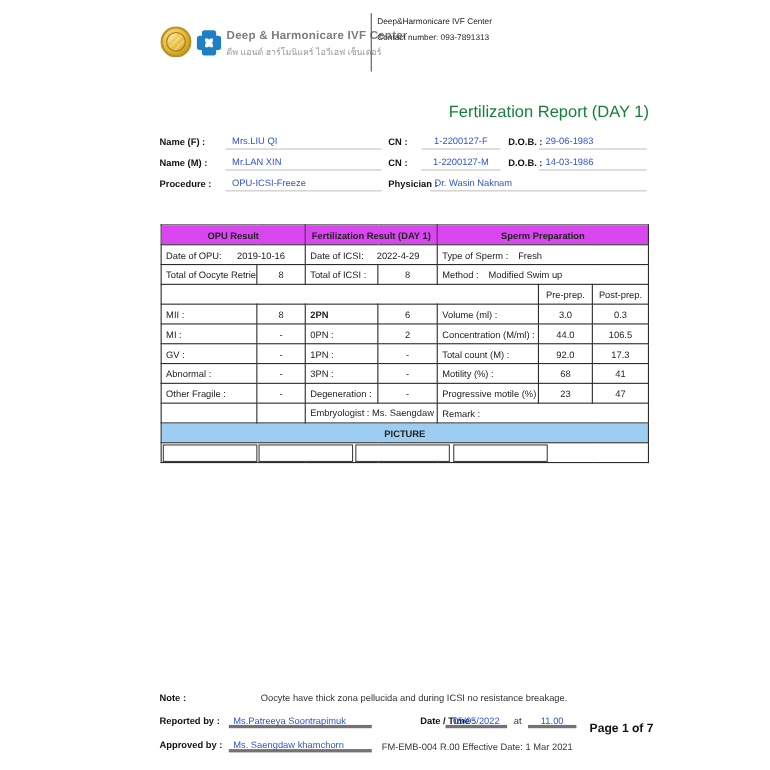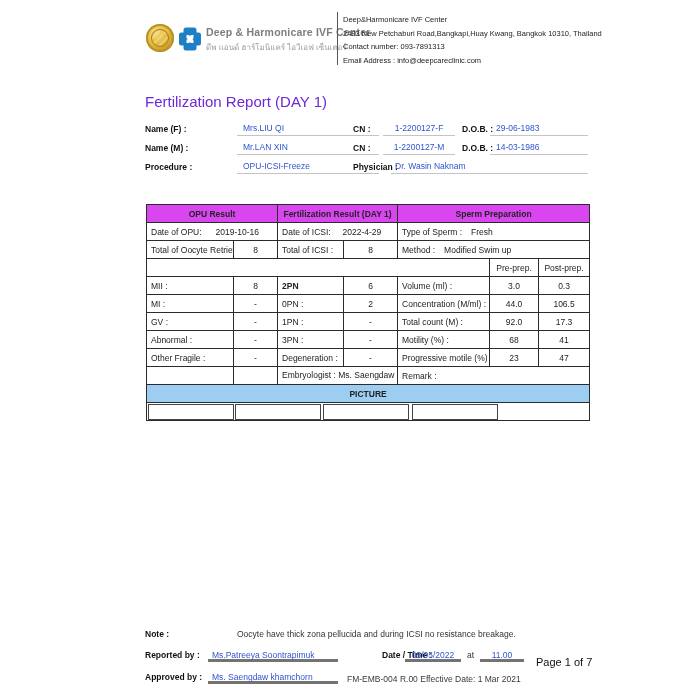--- a/index.html
+++ b/index.html
@@ -14,28 +14,28 @@
     border:1px solid #a87c12; background:repeating-linear-gradient(135deg, rgba(255,255,255,0.25) 0 2px, rgba(0,0,0,0) 2px 5px); }
   .logo-clover { position:absolute; left:178px; top:27px; width:24px; height:24px; }
   .brand-text { position:absolute; left:206px; top:26px; width:130px; }
   .brand-name { font-size:10.5px; font-weight:700; color:#7d7d7d; letter-spacing:0.2px; white-space:nowrap; }
   .brand-thai { font-size:8px; color:#999; margin-top:3px; white-space:nowrap; }
   .header-vline { position:absolute; left:337px; top:12px; width:1px; height:53px; background:#555; }
   .contact-block { position:absolute; left:343px; top:13px; width:240px; }
   .contact-line { font-size:7.5px; color:#222; line-height:13.5px; white-space:nowrap; }
 
   
-  .title { position:absolute; left:145px; top:93px; width:445px; text-align:left; font-size:15px; font-weight:500; color:#6d28d9; }
+  .title { position:absolute; left:145px; top:93px; width:445px; text-align:right; font-size:15px; font-weight:500; color:#15803d; }
 
   
   .p-row { position:absolute; left:145px; width:445px; height:17px; font-size:8.5px; }
   .p-row .lbl { position:absolute; top:3px; font-weight:700; color:#111; white-space:nowrap; }
   .p-row .val { position:absolute; top:0; height:15px; line-height:15px; color:#2f55cf; border-bottom:1px solid #c4c4c4; white-space:nowrap; }
   .row1 { top:121px; } .row2 { top:140px; } .row3 { top:159px; }
-  .val.name-v  { left:60px;  width:142px; padding-left:6px;margin-left:32px; }
+  .val.name-v  { left:60px;  width:142px; padding-left:6px; }
   .p-row .cn-l  { left:208px; }
   .val.cn-v    { left:238px; width:72px;  text-align:center; }
   .p-row .dob-l { left:317px; }
   .val.dob-v   { left:345px; width:98px;  padding-left:6px; }
   .p-row .phy-l { left:208px; }
   .val.phy-v   { left:246px; width:197px; padding-left:4px; }
 
   
   table.rep { position:absolute; left:146px; top:204px; width:443px; border-collapse:collapse; table-layout:fixed; font-size:8.5px; }
   table.rep td { border:1px solid #2b2b2b; height:18px; padding:0 4px; color:#222; vertical-align:middle; overflow:hidden; white-space:nowrap; }
@@ -65,21 +65,21 @@
   .f-row .flbl { position:absolute; top:2px; font-weight:700; color:#111; white-space:nowrap; }
   .f-row .ftext { position:absolute; top:2px; color:#333; white-space:nowrap; }
   .f-row .fval { position:absolute; top:0; height:14px; line-height:14px; color:#2f55cf; border-bottom:3px solid #737373; white-space:nowrap; }
   .note-row { top:627px; } .rep-row { top:648px; } .app-row { top:670px; }
   .fval.by-v   { left:63px;  width:130px; padding-left:4px; }
   .rep-row .dt-l { left:196px;margin-left:41px; }
   .fval.date-v { left:260px; width:56px; text-align:center; }
   .rep-row .at-l { left:322px; font-weight:400; color:#333; }
   .fval.time-v { left:335px; width:44px; text-align:center; }
   .form-ref { position:absolute; left:347px; top:674px; font-size:8.5px; color:#3a3a3a; white-space:nowrap; }
-  .page-num { position:absolute; left:536px; top:656px; font-size:11px; font-weight:400; color:#111; white-space:nowrap; }
+  .page-num { position:absolute; left:536px; top:656px; font-size:11px; font-weight:700; color:#111; white-space:nowrap; }
 </style>
 </head>
 <body>
 
 <div class="page">
 
   <div class="logo-coin"></div>
   <svg class="logo-clover" viewBox="0 0 24 24">
     <g fill="#1d7fc4">
       <path d="M8 1 h8 a2.5 2.5 0 0 1 2.5 2.5 v5 h-5 a1.5 1.5 0 0 0 -1.5 1.5 a1.5 1.5 0 0 0 -1.5 -1.5 h-5 v-5 A2.5 2.5 0 0 1 8 1 z" transform="translate(0,-0.5)"></path>
@@ -88,23 +88,21 @@
       <path d="M8 1 h8 a2.5 2.5 0 0 1 2.5 2.5 v5 h-5 a1.5 1.5 0 0 0 -1.5 1.5 a1.5 1.5 0 0 0 -1.5 -1.5 h-5 v-5 A2.5 2.5 0 0 1 8 1 z" transform="rotate(270 12 12)"></path>
     </g>
   </svg>
   <div class="brand-text">
     <div class="brand-name">Deep &amp; Harmonicare IVF Center</div>
     <div class="brand-thai">ดีพ แอนด์ ฮาร์โมนิแคร์ ไอวีเอฟ เซ็นเตอร์</div>
   </div>
   <div class="header-vline"></div>
   <div class="contact-block">
     <div class="contact-line">Deep&amp;Harmonicare IVF Center</div>
-    <div class="contact-line">2483 New Petchaburi Road,Bangkapi,Huay Kwang, Bangkok 10310, Thailand</div>
     <div class="contact-line">Contact number: 093-7891313</div>
-    <div class="contact-line">Email Address : info@deepcareclinic.com</div>
   </div>
 
   <div class="title">Fertilization Report (DAY 1)</div>
 
   <div class="p-row row1">
     <span class="lbl" style="left:0">Name (F) :</span>
     <span class="val name-v">Mrs.LIU QI</span>
     <span class="lbl cn-l">CN :</span>
     <span class="val cn-v">1-2200127-F</span>
     <span class="lbl dob-l">D.O.B. :</span>

